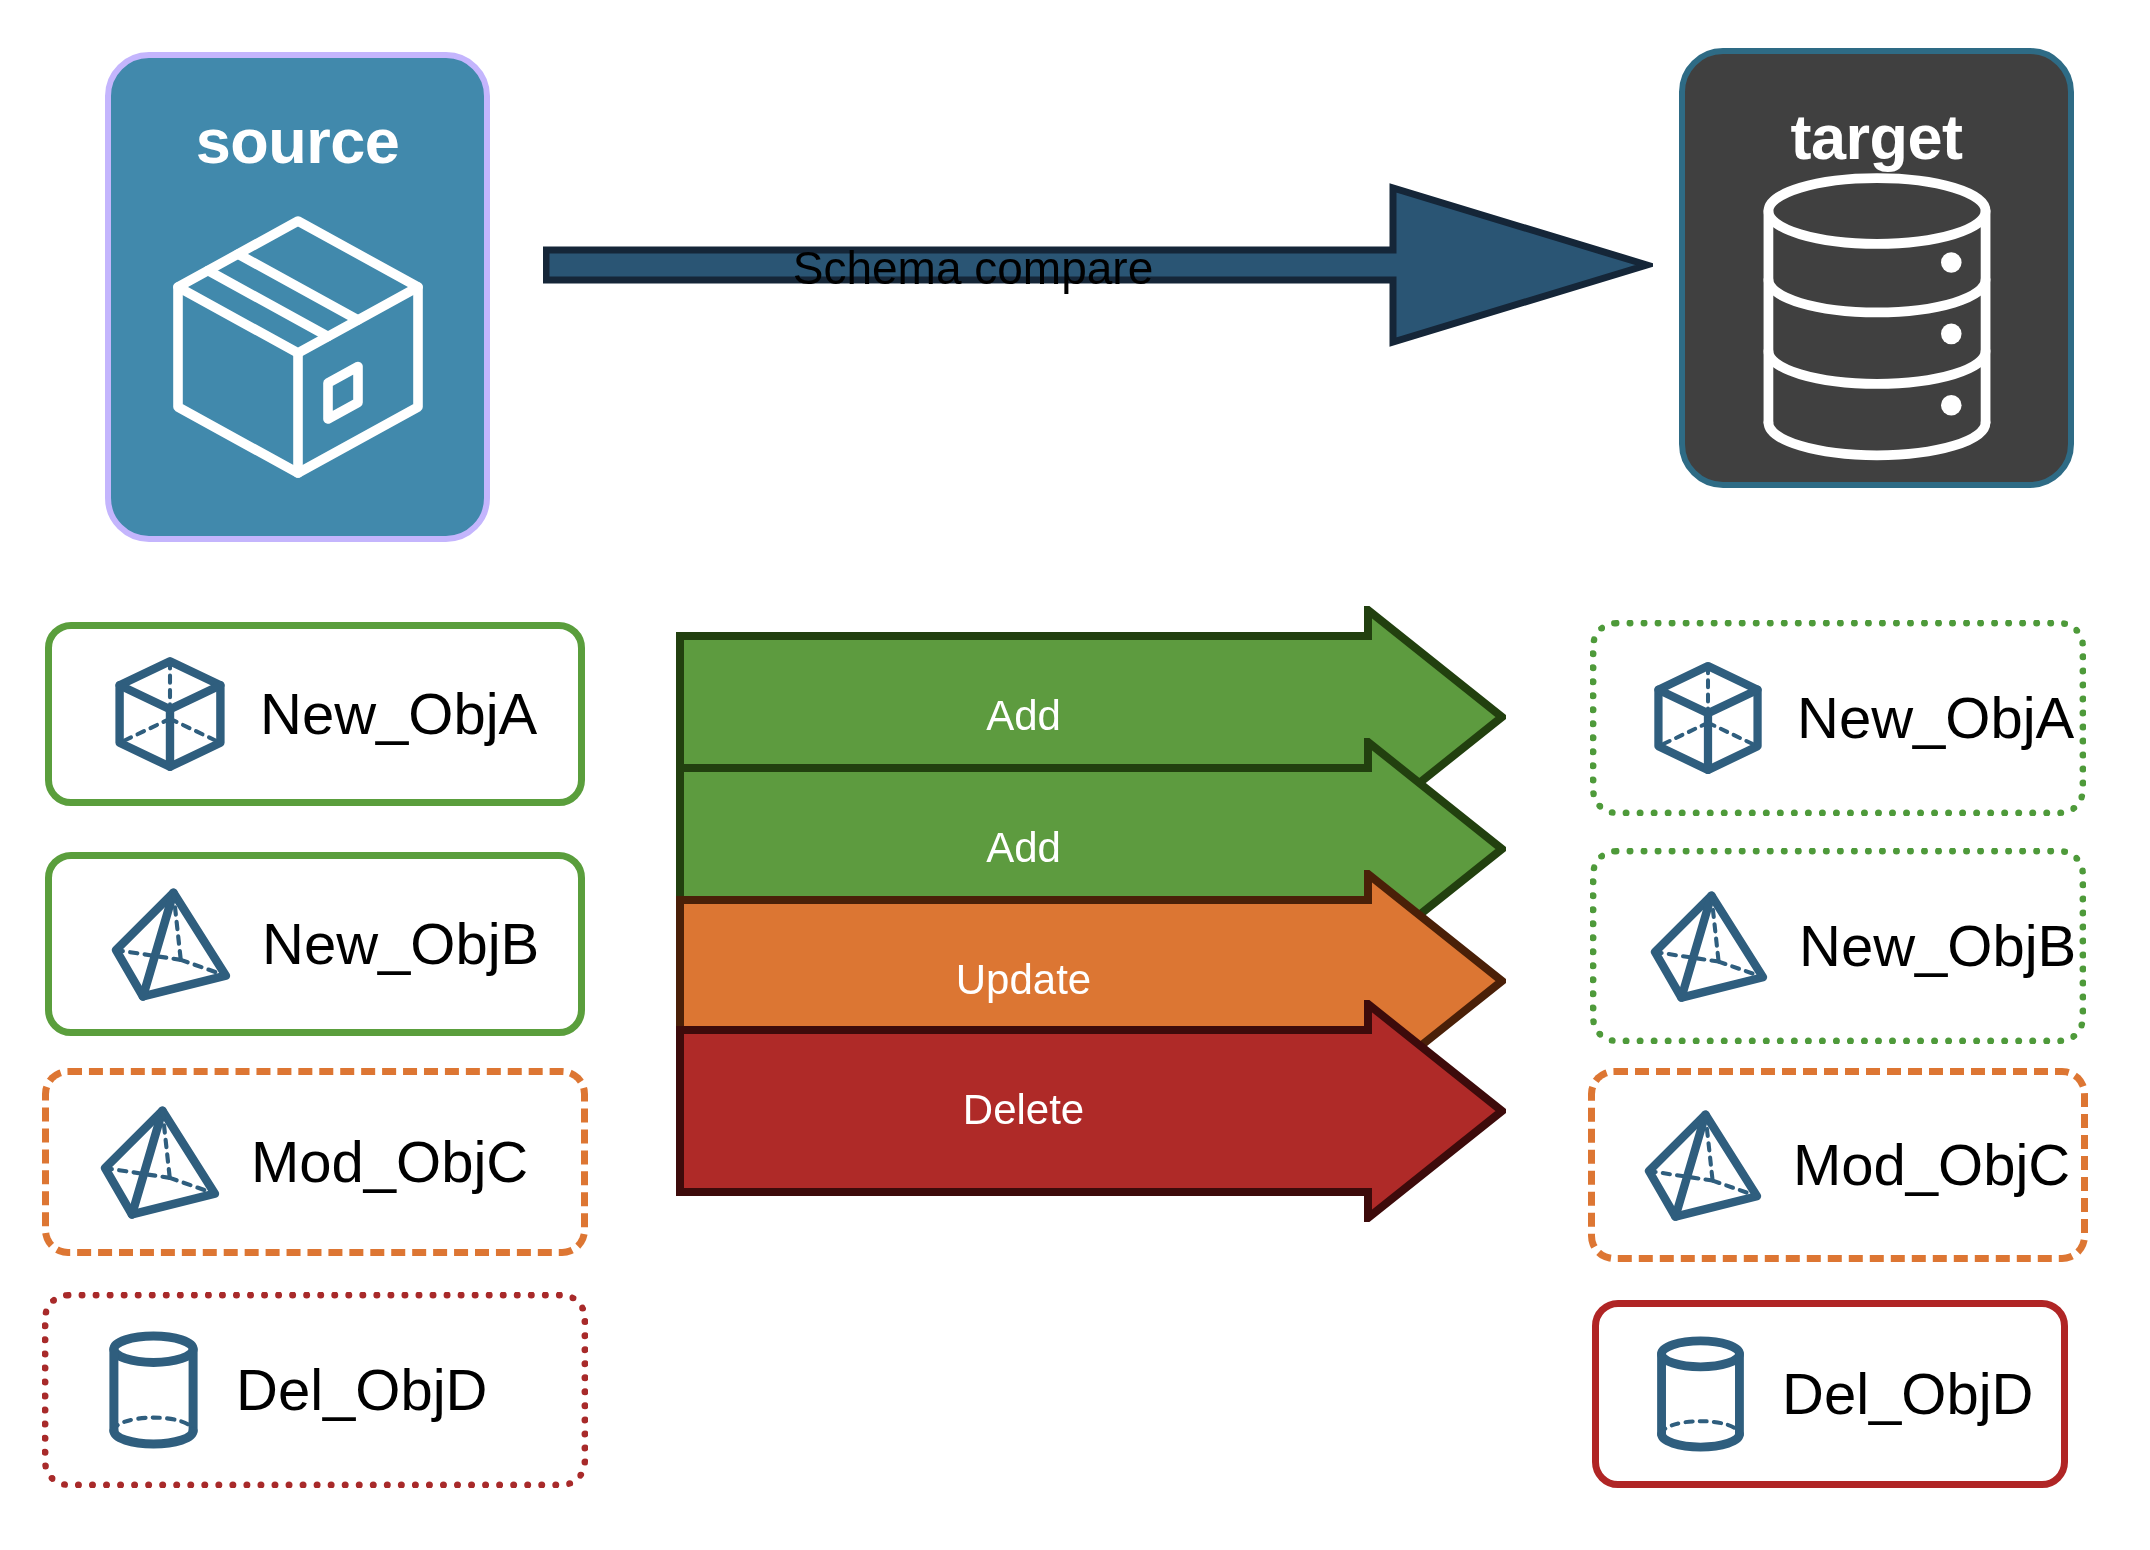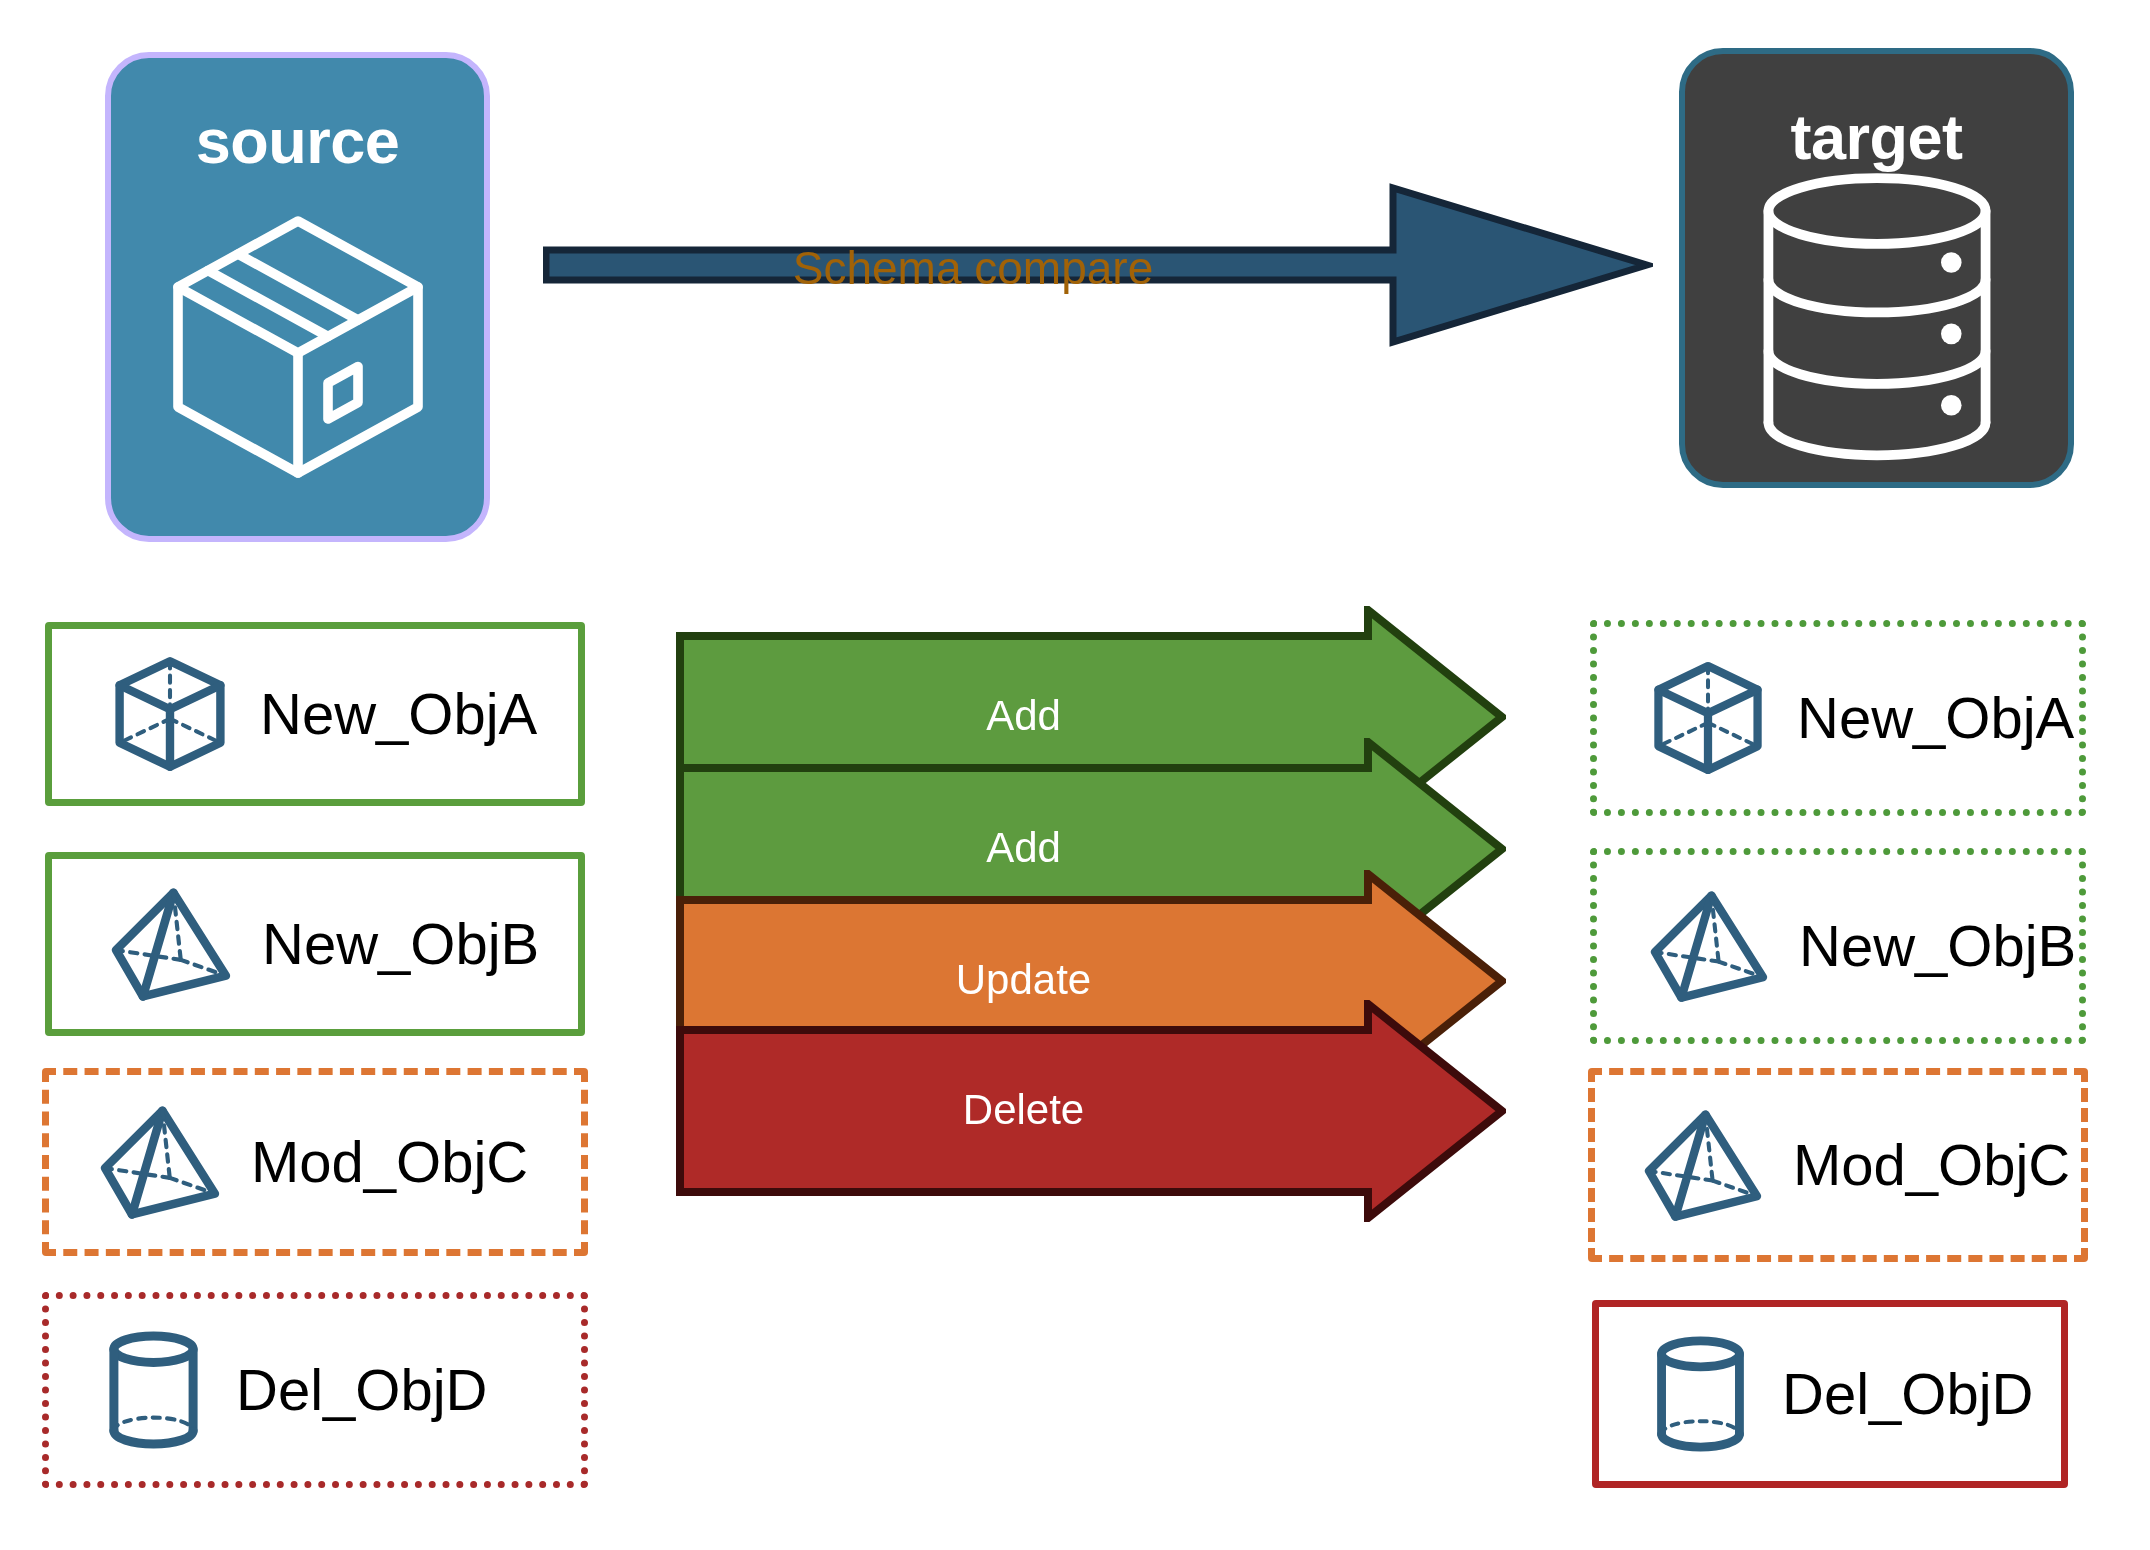--- a/index.html
+++ b/index.html
@@ -16,28 +16,28 @@
   }
   .endpoint-title{
     color:#ffffff;font-weight:bold;font-size:63px;line-height:1;
     letter-spacing:-0.5px;margin-top:52px;
   }
   .endpoint-glyph{flex:1;display:flex;align-items:center;justify-content:center;width:100%;}
 
   
   .big-arrow{position:absolute;}
   .big-arrow-label{
-    position:absolute;color:#a16207;font-size:46px;white-space:nowrap;
+    position:absolute;color:#000000;font-size:46px;white-space:nowrap;
     left:0;right:0;text-align:center;
   }
 
   
   .obj-card{
     position:absolute;box-sizing:border-box;background:#ffffff;
-    border-radius:4px;display:flex;align-items:center;
+    border-radius:26px;display:flex;align-items:center;
   }
   .obj-card .obj-icon{margin-left:58px;display:flex;align-items:center;justify-content:center;}
   .obj-card .obj-label{
     margin-left:30px;font-size:58px;color:#000000;white-space:nowrap;line-height:1;
   }
 
   .op-arrow{position:absolute;}
   .op-arrow-label{
     position:absolute;color:#ffffff;font-size:42px;white-space:nowrap;
     left:0;right:0;text-align:center;

